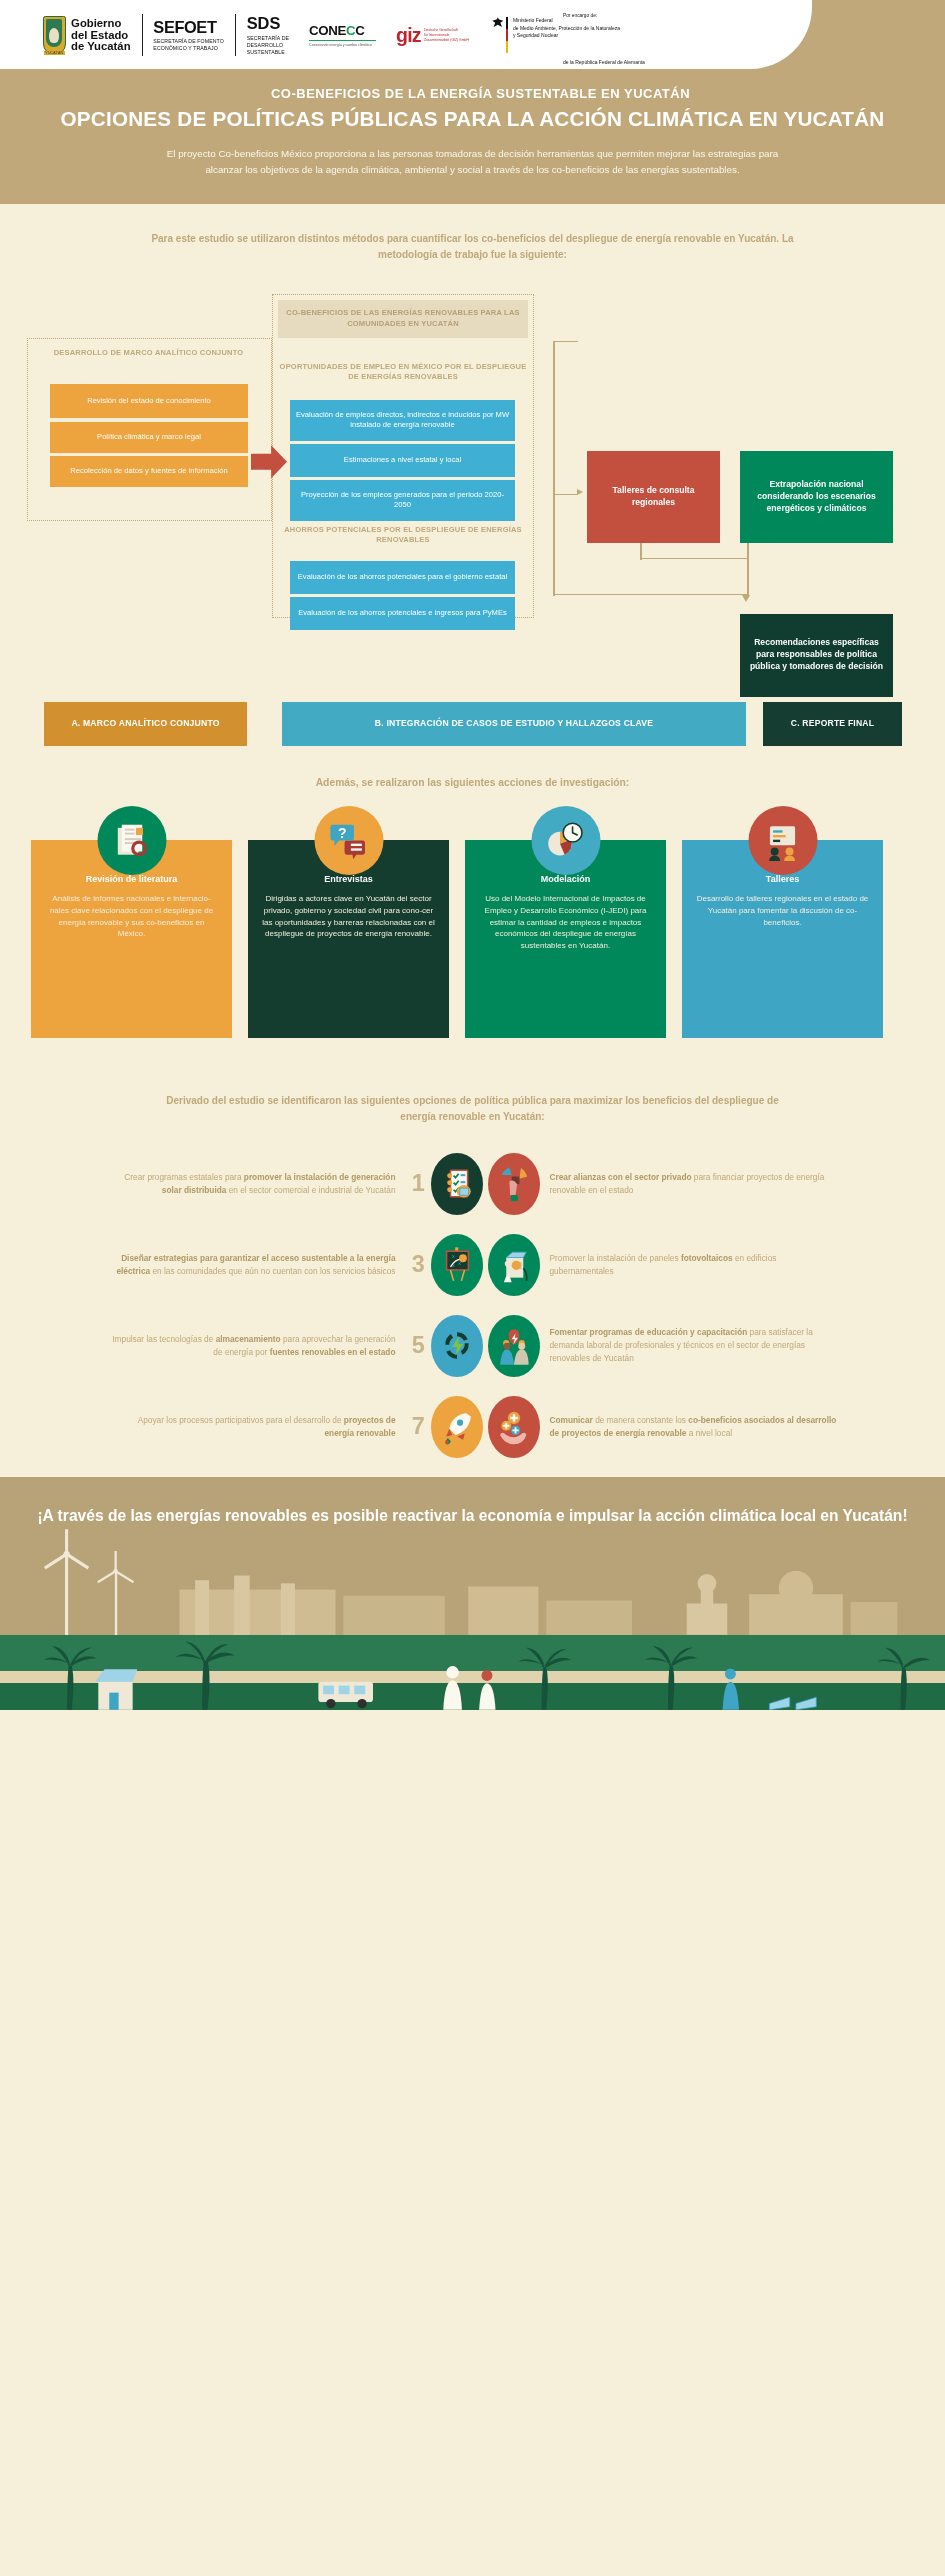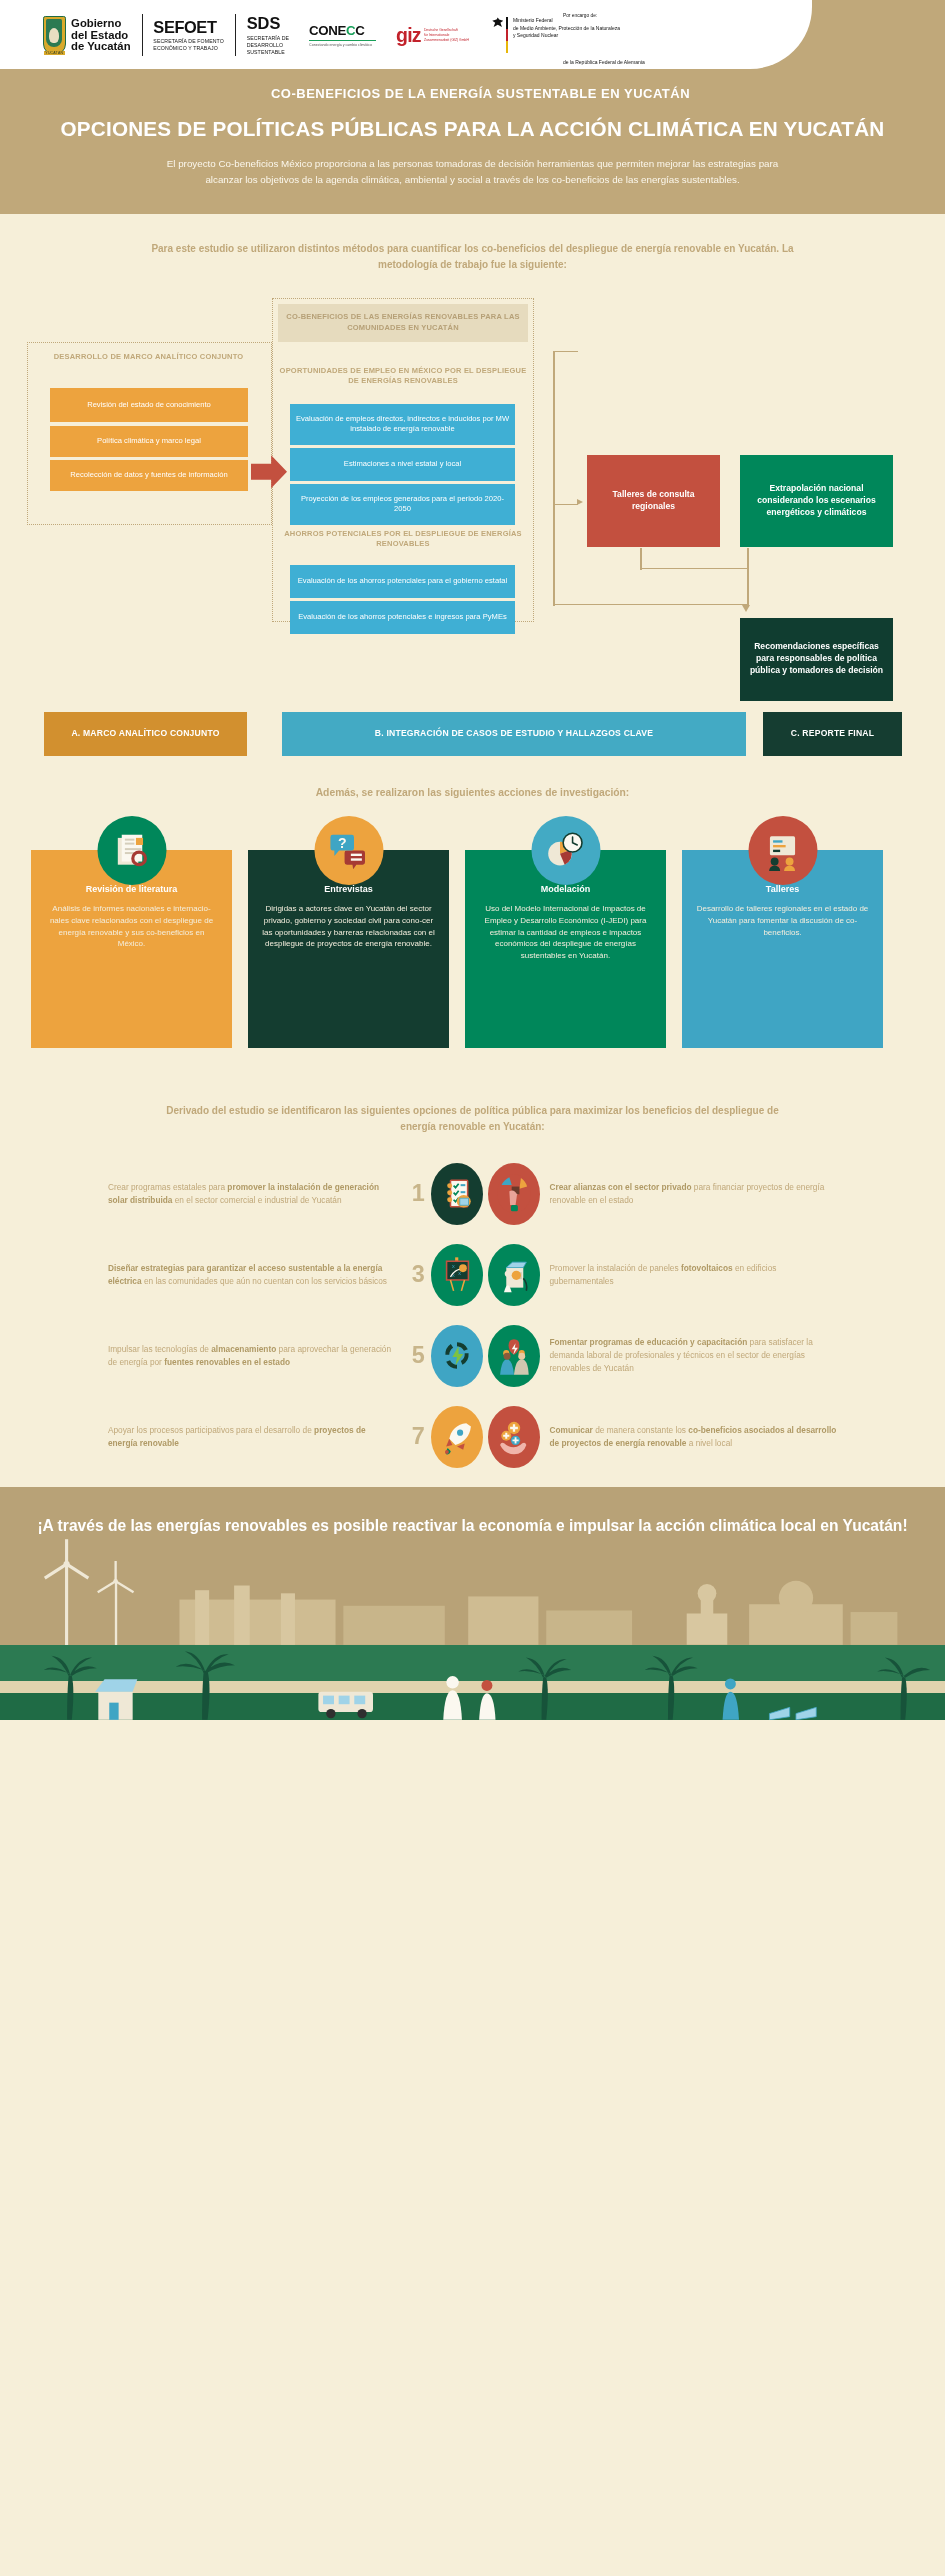--- a/index.html
+++ b/index.html
@@ -69,35 +69,35 @@
 
   
   .title-band { background:#C0A87A; padding: 17px 0 26.5px; text-align:center; }
   .t-small {
     color:#fff; font-weight:bold; font-size:13px; letter-spacing:0.5px;
     text-transform:uppercase;
     padding-left:16px;
   }
   .t-big {
     color:#fff; font-weight:bold; font-size:20.7px; line-height:1.16;
-    margin-top:16px; letter-spacing:0.2px; text-transform:uppercase;
+    margin-top:6px; letter-spacing:0.2px; text-transform:uppercase;
   }
   .t-para {
     color:#FBF7EC; font-size:9.8px; line-height:1.62;
     max-width:624px; margin:15px auto 0;
   }
 
   
   .sec-cream { background:#F6EFD9; }
   .lead {
     color:#C0A87A; font-weight:bold; font-size:10px; line-height:1.6;
     text-align:center; max-width:648px; margin:0 auto; padding:26.5px 0 0;
   }
   .diagram { position:relative; height:336px; margin-top:17px; }
-  .dbox { position:absolute; }
+  .dbox { position:absolute;margin-top:6px; }
   .dash { border:1.2px dotted #C0A87A; }
   .hdr-tan {
     background:#E6DBBE; color:#B6A077; font-weight:bold;
     font-size:7.5px; line-height:1.42; text-align:center;
     letter-spacing:0.2px; padding:8.6px 4.7px; text-transform:uppercase;
   }
   .sub-hdr {
     color:#C0A87A; font-weight:bold; font-size:7.5px; line-height:1.42;
     text-align:center; letter-spacing:0.2px; text-transform:uppercase;
   }
@@ -136,21 +136,21 @@
   }
   .card-t { color:#fff; font-weight:bold; font-size:9px; margin-bottom:9.4px; }
   .card-b { color:#F4EEDD; font-size:8px; line-height:1.47; }
 
   
   .lead3 { color:#C0A87A; font-weight:bold; font-size:10px; line-height:1.6; text-align:center; max-width:648px; margin:16px auto; padding:33px 0 0;}
   .nums { margin-top:28px; }
   .nrow { display:flex; align-items:center; justify-content:center; margin-bottom:19px; }
   .ntext { width:297px; font-size:8.3px; line-height:1.55; color:#C0A87A; }
   .ntext b { color:#B09A66; }
-  .ntext.r { text-align:left; padding-right:9.4px; }
+  .ntext.r { text-align:right; padding-right:9.4px; }
   .ntext.l { text-align:left; padding-left:9.4px; }
   .nnum { font-size:23.4px; font-weight:bold; color:#C8B58A; width:26.5px; text-align:center; }
   .nic { width:52px; height:62px; border-radius:50%; display:flex; align-items:center; justify-content:center; }
 
   
   .footer { position:relative; height:233px; background:#B8A277; overflow:hidden; }
   .f-title {
     position:relative; z-index:5; text-align:center; color:#fff;
     font-weight:bold; font-size:15.6px; line-height:1.38; padding-top:28px;
   }

